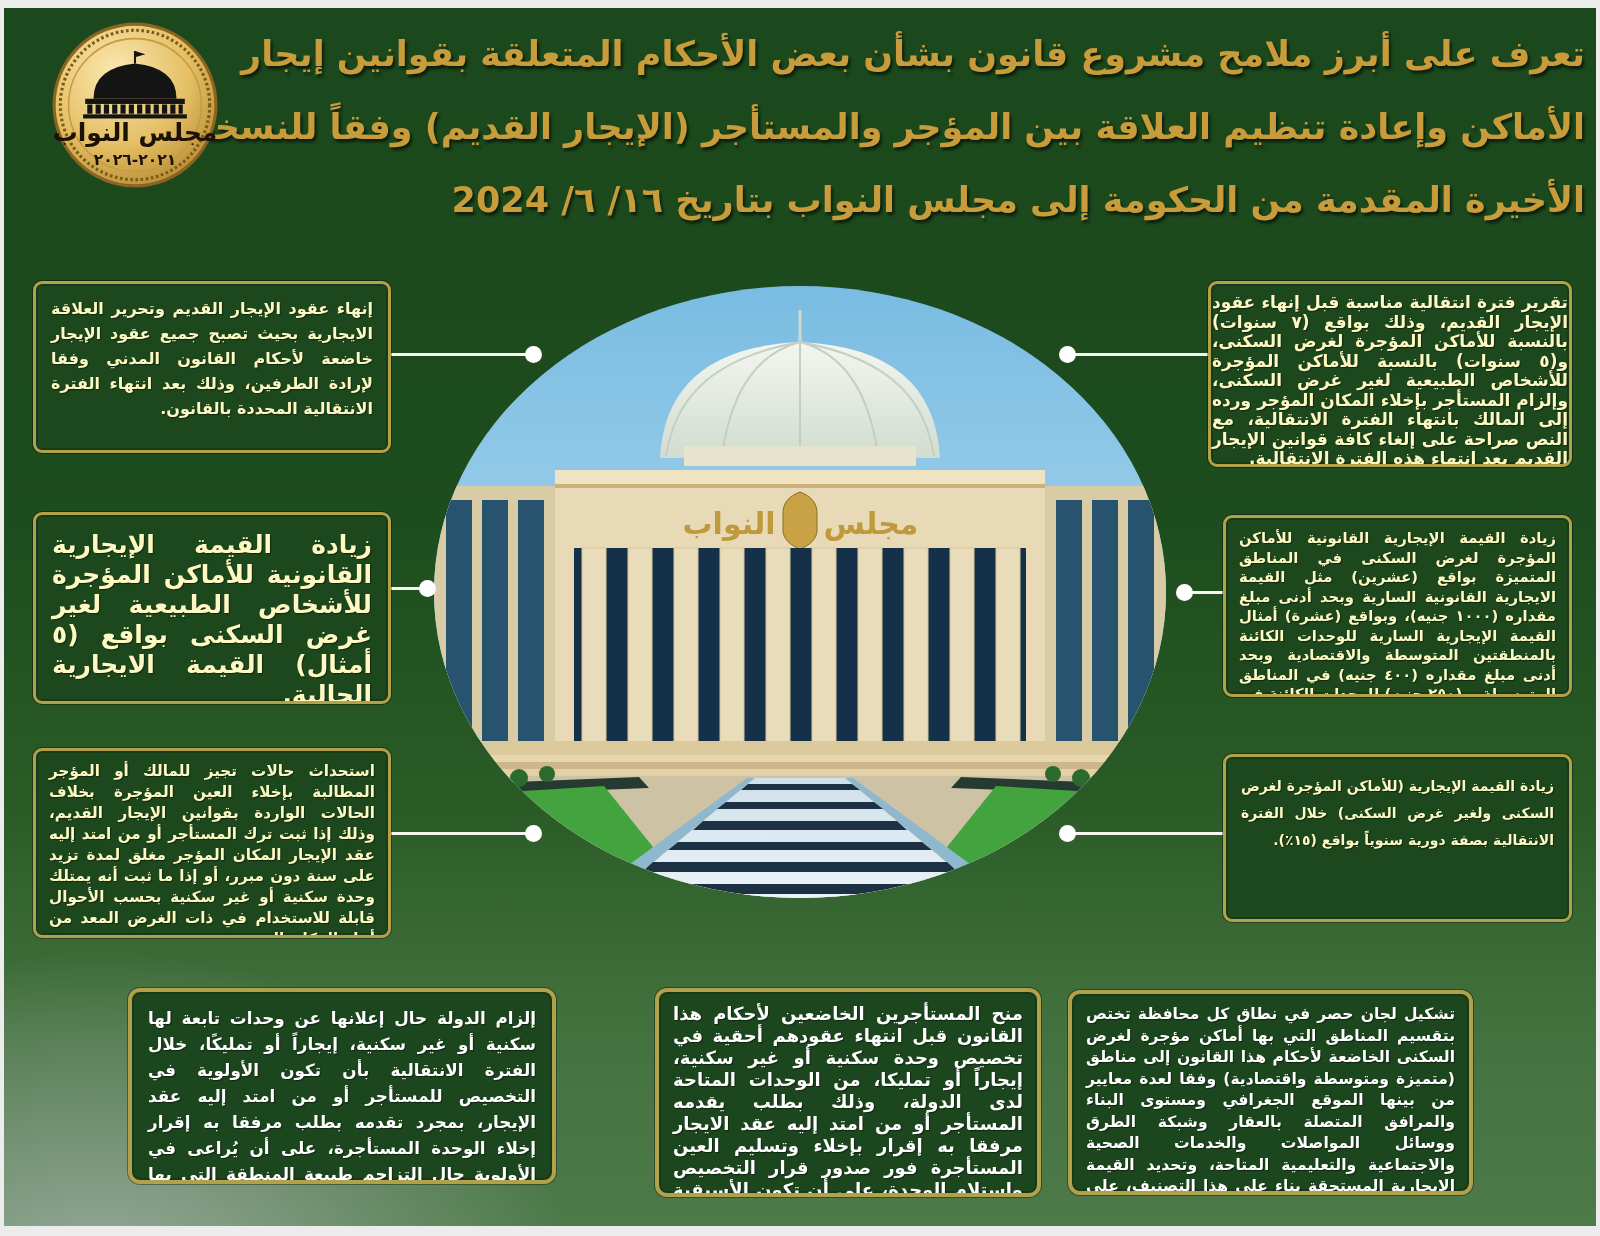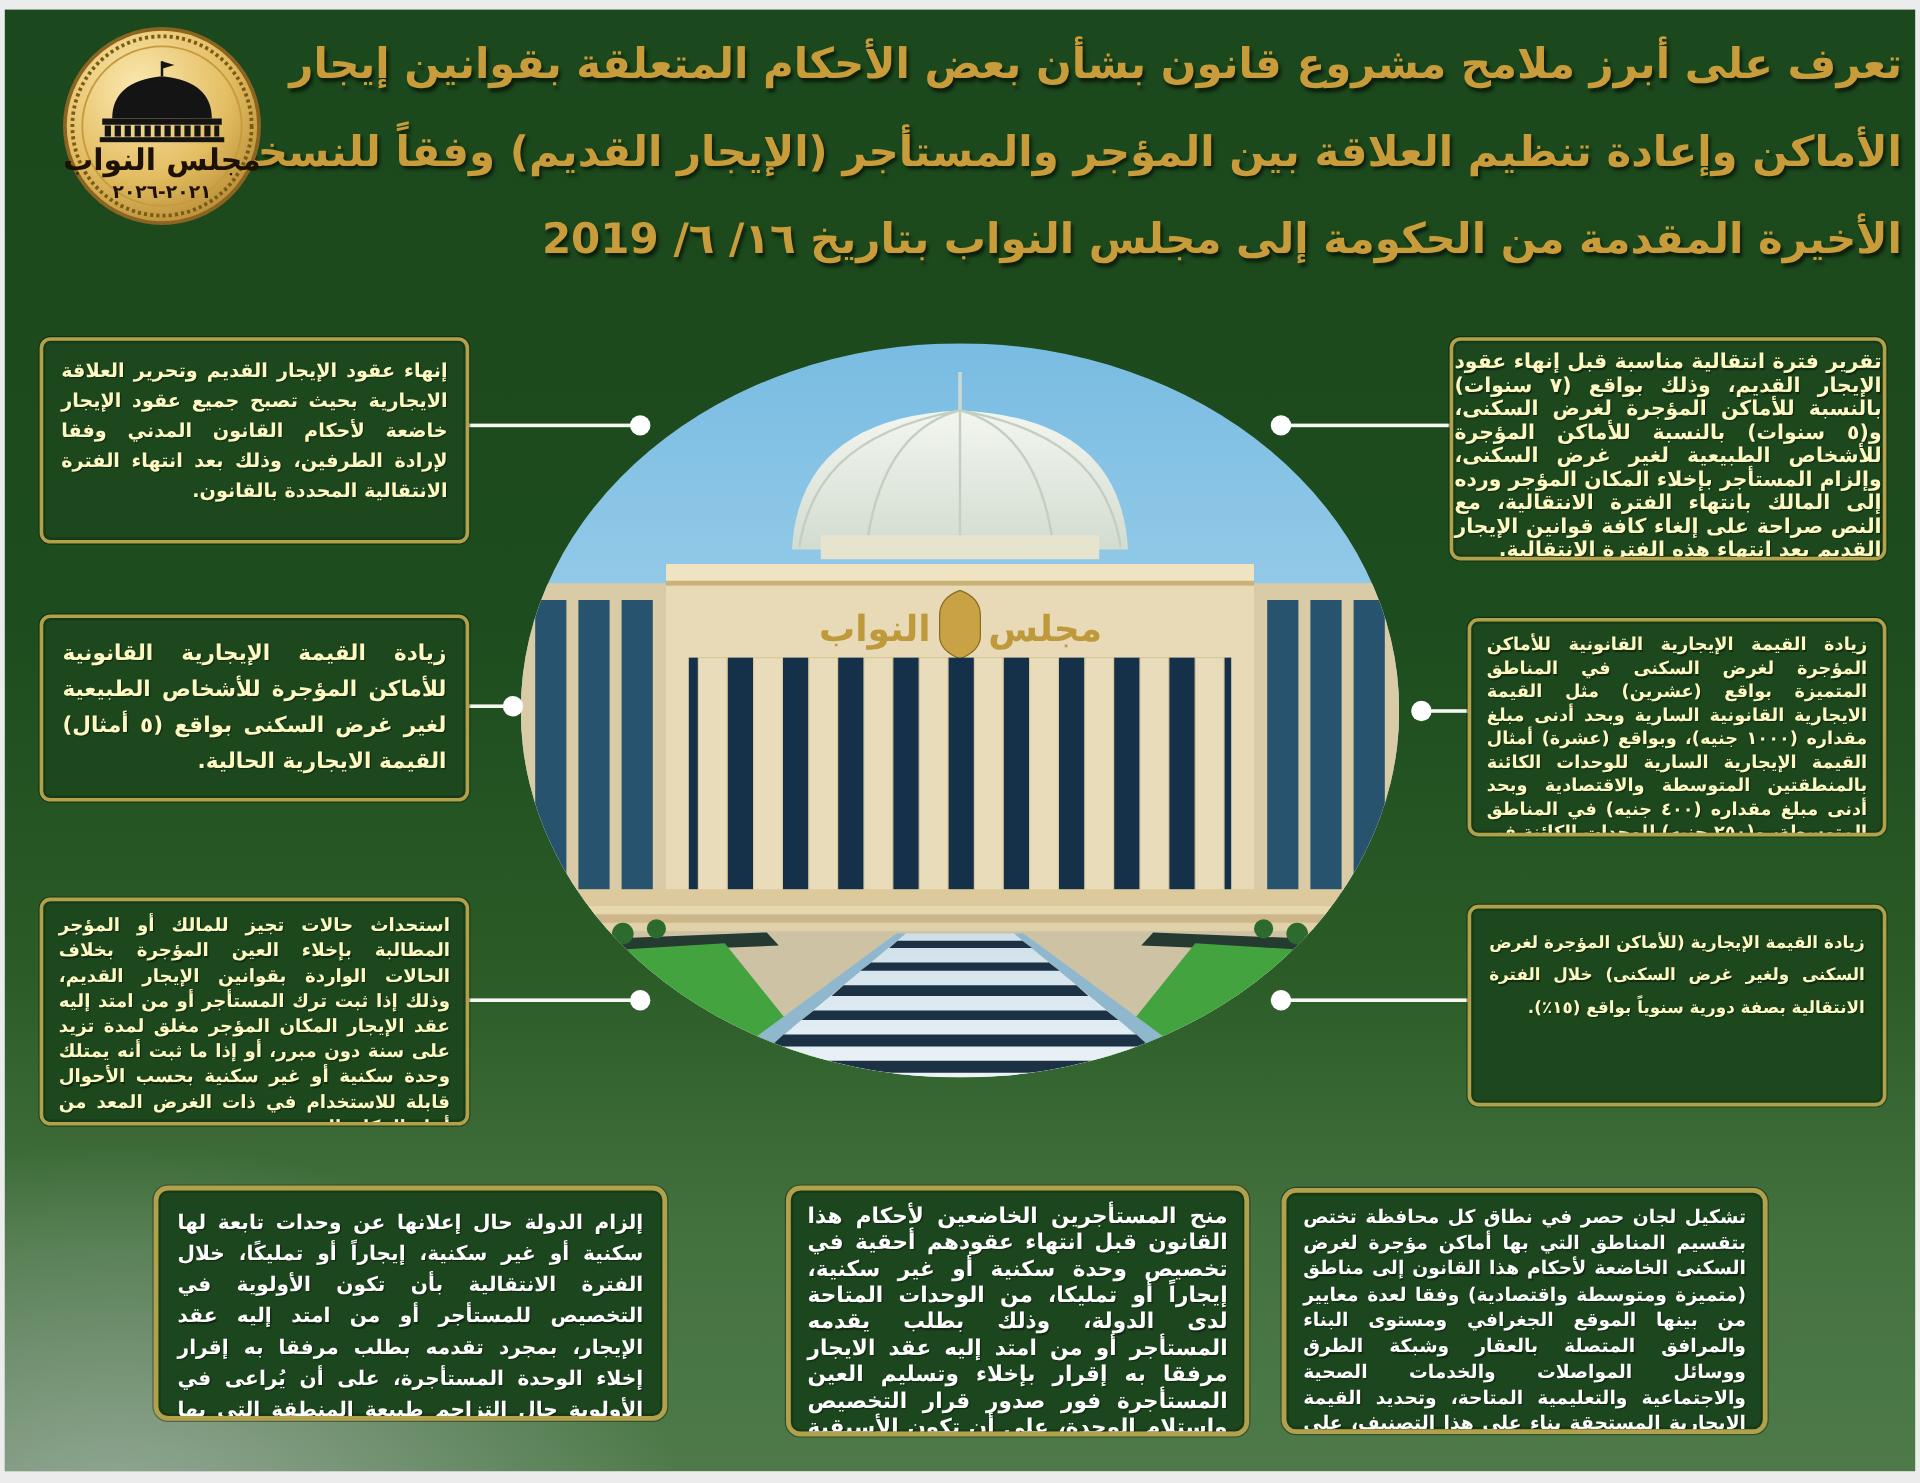--- a/index.html
+++ b/index.html
@@ -18,21 +18,21 @@
   
   .coin{left:48px;top:14px;width:166px;height:166px;text-decoration:underline;}
   
   .photo{left:430px;top:278px;width:732px;height:612px;border-radius:50%;overflow:hidden;}
   
   .box{background:#1d481e;border:3px solid #b1a14b;border-radius:9px;
        box-shadow:inset 0 0 0 2px rgba(15,35,12,.35),0 0 0 1px rgba(0,0,0,.35);
        color:#fef9c3;font-weight:bold;direction:rtl;text-align:justify;
        overflow:hidden;text-shadow:1px 1px 1px rgba(0,0,0,.45);box-sizing:border-box;}
   .b-tl{left:29px; top:273px;width:358px;height:172px;font-size:16px;line-height:25px;padding:12px 15px;}
-  .b-ml{left:29px; top:504px;width:358px;height:156px;font-size:18px;line-height:30px;padding:15px 16px;}
+  .b-ml{left:29px; top:504px;width:358px;height:192px;font-size:25px;line-height:30px;padding:15px 16px;}
   .b-bl{left:29px; top:740px;width:358px;height:190px;font-size:15.2px;line-height:21px;padding:10px 13px;}
   .b-tr{left:1204px;top:273px;width:364px;height:186px;font-size:17px;line-height:19.5px;padding:9px 1px;}
   .b-mr{left:1219px;top:507px;width:349px;height:182px;font-size:14.8px;line-height:19.5px;padding:10px 13px;}
   .b-br{left:1219px;top:746px;width:349px;height:168px;font-size:14px;line-height:27px;padding:16px 15px;}
   .box2{background:#1c461d;border:4px solid #b1a14b;border-radius:12px;
         box-shadow:inset 0 0 0 2px rgba(15,35,12,.35),0 0 0 1px rgba(0,0,0,.35);
         color:#fff;font-weight:bold;direction:rtl;text-align:justify;overflow:hidden;
         text-shadow:1px 1px 1px rgba(0,0,0,.45);box-sizing:border-box;}
   .b-b1{left:1064px;top:982px;width:405px;height:205px;font-size:15.6px;line-height:21.5px;padding:10px 14px;}
   .b-b2{left:623px; top:980px;width:386px;height:209px;font-size:18px;line-height:22px;padding:11px 14px;margin-left:28px;}
@@ -43,21 +43,21 @@
 </style>
 </head>
 <body>
 
 <div class="frame">
  <div class="canvas">
 
   <div class="abs title">
     <div>تعرف على أبرز ملامح مشروع قانون بشأن بعض الأحكام المتعلقة بقوانين إيجار</div>
     <div>الأماكن وإعادة تنظيم العلاقة بين المؤجر والمستأجر (الإيجار القديم) وفقاً للنسخة</div>
-    <div>الأخيرة المقدمة من الحكومة إلى مجلس النواب بتاريخ ١٦/ ٦/ 2019</div>
+    <div>الأخيرة المقدمة من الحكومة إلى مجلس النواب بتاريخ ١٦/ ٦/ 2024</div>
   </div>
 
   <div class="abs coin">
     <svg width="166" height="166" viewBox="0 0 160 160">
       <defs>
         <radialGradient id="coin" cx="0.38" cy="0.3" r="0.85">
           <stop offset="0" stop-color="#fbe9b0"></stop>
               <stop offset="0.55" stop-color="#e3bd62"></stop>
           <stop offset="1" stop-color="#a87d28"></stop>
         </radialGradient>

